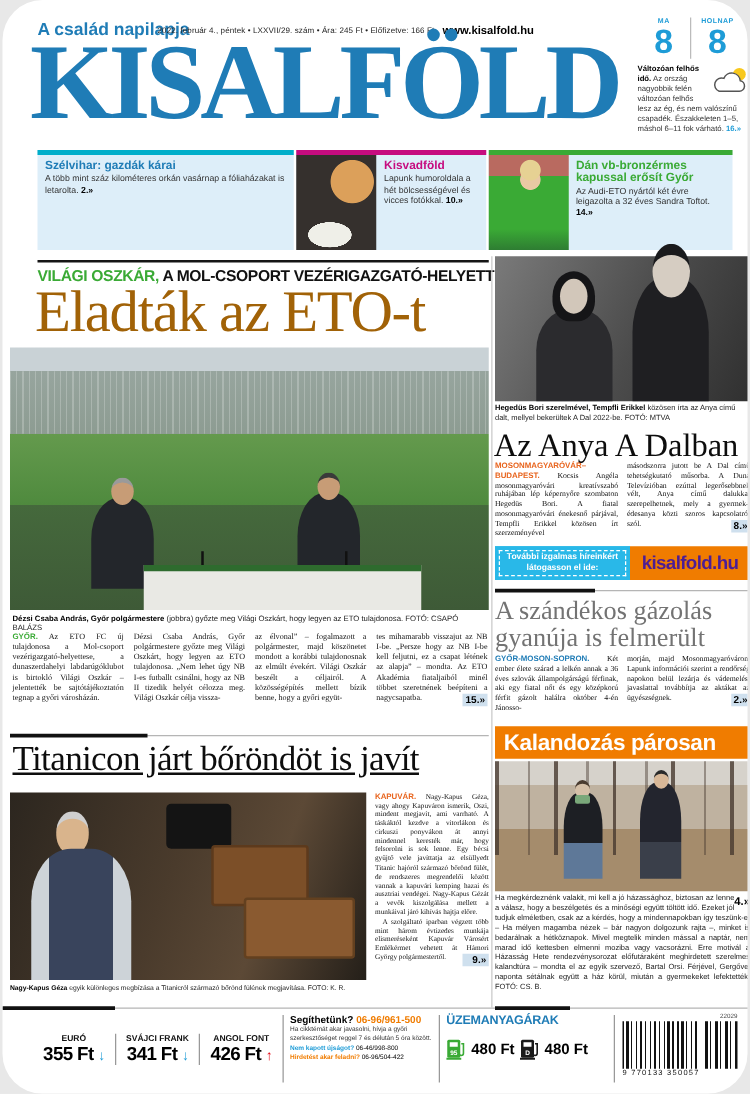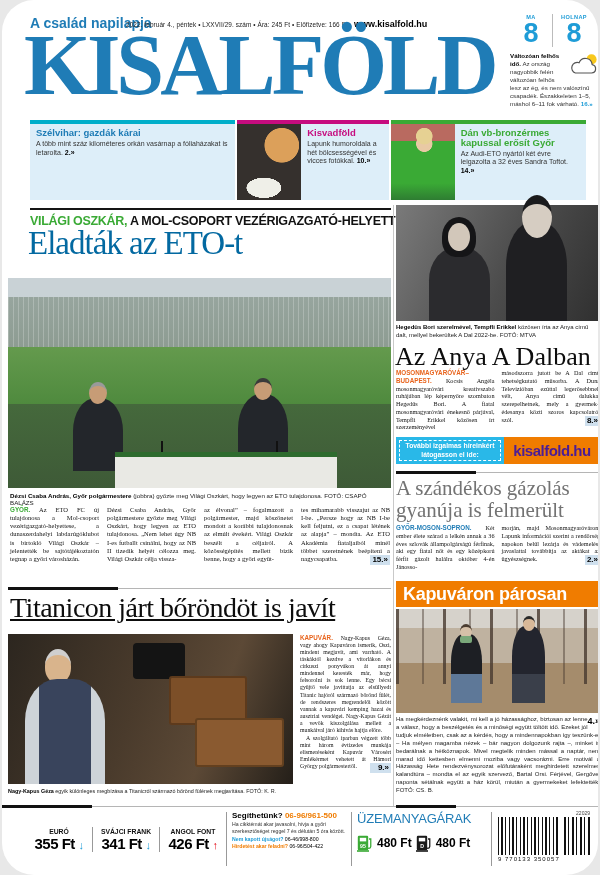--- a/index.html
+++ b/index.html
@@ -55,21 +55,21 @@
   .rule{height:1px;background:#b5b5b5;}
   .rule .blk{position:absolute;left:0;top:-1px;height:3px;background:#111;}
   .rule2{left:6px;top:588px;width:383px;}
   .rule3{left:394px;top:472px;width:204px;}
   .vdiv{left:391px;top:205px;width:1px;height:601px;background:#c9c9c9;}
 
   
   .kicker{left:28px;top:214px;font-size:12.5px;font-weight:bold;letter-spacing:-.3px;color:#111;}
   .kicker-name{color:#3aaa35;}
   .lead-headline{left:26px;top:226px;font-family:"Liberation Serif","DejaVu Serif",serif;
-                 font-size:33px;letter-spacing:-1px;color:#0369a1;line-height:1.05;}
+                 font-size:47px;letter-spacing:-1px;color:#a16207;line-height:1.05;}
   .lead-photo{left:6px;top:278px;width:383px;height:210px;
      background:linear-gradient(180deg,#c9d2d6 0%,#c9d2d6 9%,#97a59e 9%,#8d9c92 33%,#649a4d 33%,#4f8a3e 60%,#45693c 60%,#3e5a37 100%);}
   .lead-photo::before{content:"";position:absolute;left:0;top:9%;width:100%;height:24%;
      background:repeating-linear-gradient(90deg,rgba(255,255,255,.22) 0 1px,transparent 1px 5px);}
   .ph-fig{position:absolute;border-radius:45% 45% 0 0;background:#23262b;}
   .ph-head{position:absolute;left:50%;transform:translateX(-50%);top:-16px;width:18px;height:18px;border-radius:50%;background:#c79c76;border-top:4px solid #9a9a9a;}
   .man1{left:17%;top:57%;width:13%;height:35%;}
   .man2{left:60%;top:55%;width:13%;height:37%;}
   .man2 .ph-head{border-top-color:#3a3a3a;}
   .ph-table{position:absolute;left:28%;bottom:0;width:58%;height:15%;background:#e9e9e4;border-top:5px solid #2e6b2e;}
@@ -157,21 +157,21 @@
   .fvline{width:1px;background:#999;top:812px;height:54px;}
   .v1{left:224px;}.v2{left:349px;}.v3{left:489px;}
   .help{left:230px;top:811px;width:114px;}
   .help-title{font-size:8px;font-weight:bold;color:#000;}
   .help-title .phone{color:#f07c00;}
   .help-text{font-size:5.2px;color:#333;line-height:1.3;margin-top:1px;}
   .help-line{font-size:5.2px;margin-top:1px;color:#000;}
   .help-line .q-blue{color:#1e9cd7;font-weight:bold;}
   .help-line .q-orange{color:#f07c00;font-weight:bold;}
   .fuel{left:355px;top:811px;width:130px;}
-  .fuel-title{font-size:13px;font-weight:normal;color:#1f7cb6;letter-spacing:-.2px;}
+  .fuel-title{font-size:10px;font-weight:bold;color:#1f7cb6;letter-spacing:-.2px;}
   .fuel-row{display:flex;align-items:center;gap:4px;margin-top:7px;}
   .fuel-price{font-size:12px;font-weight:bold;color:#000;}
   .pump{width:16px;height:20px;}
   .barcode{left:496px;top:810px;width:100px;}
   .bc-top{text-align:right;font-size:5px;color:#444;padding-right:8px;}
   .bc-bars{display:flex;gap:6px;margin-top:1px;}
   .bc-main{width:60px;height:38px;background:repeating-linear-gradient(90deg,#111 0 1px,#fff 1px 3px,#111 3px 5px,#fff 5px 7px,#111 7px 8px,#fff 8px 11px);}
   .bc-addon{width:26px;height:38px;background:repeating-linear-gradient(90deg,#111 0 2px,#fff 2px 4px,#111 4px 5px,#fff 5px 8px);}
   .bc-num{font-size:6px;letter-spacing:1px;color:#111;margin-top:1px;}
 </style>
@@ -351,21 +351,21 @@
     <div class="rcol">
       <span class="loc-blue">GYŐR-MOSON-SOPRON.</span>
       <span>Két ember élete szárad a lelkén annak a 36 éves szlovák állampolgárságú férfinak, aki egy fiatal nőt és egy középkorú férfit gázolt halálra október 4-én Jánosso-</span>
     </div>
     <div class="rcol">
       <span>morján, majd Mosonmagyaróváron. Lapunk információi szerint a rendőrség napokon belül lezárja és vádemelési javaslattal továbbítja az aktákat az ügyészségnek.</span>
       <span class="pr-box">2.»</span>
     </div>
   </div>
 
-  <div class="abs kaland-banner">Kapuváron párosan</div>
+  <div class="abs kaland-banner">Kalandozás párosan</div>
   <div class="abs winter-photo">
     <div class="w-fig w-woman">
       <div class="w-head"></div>
       <div class="w-scarf"></div>
     </div>
     <div class="w-fig w-man">
       <div class="w-head"></div>
     </div>
   </div>
   <div class="abs kaland-caption">

